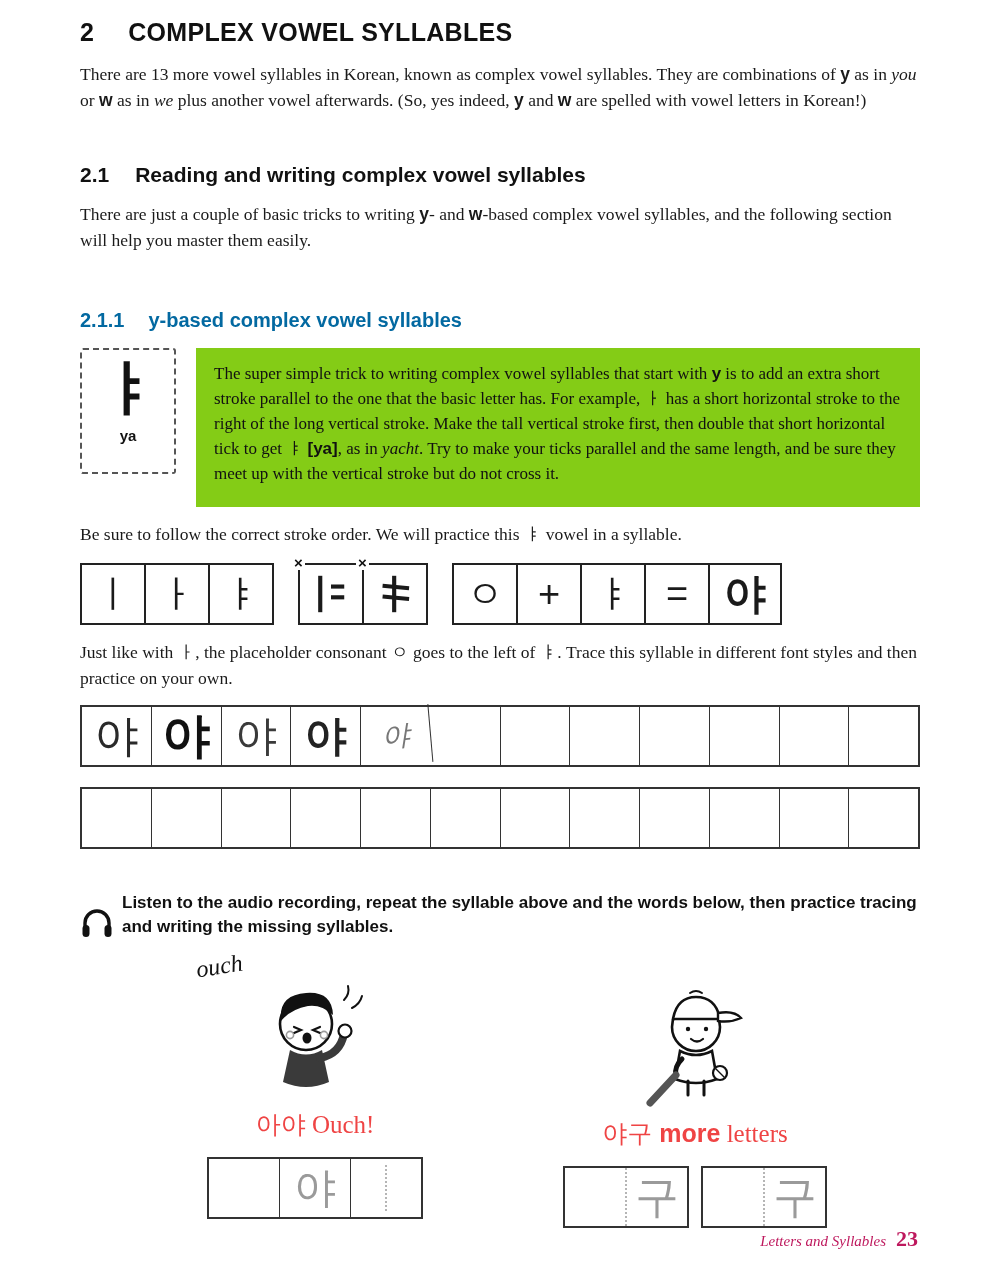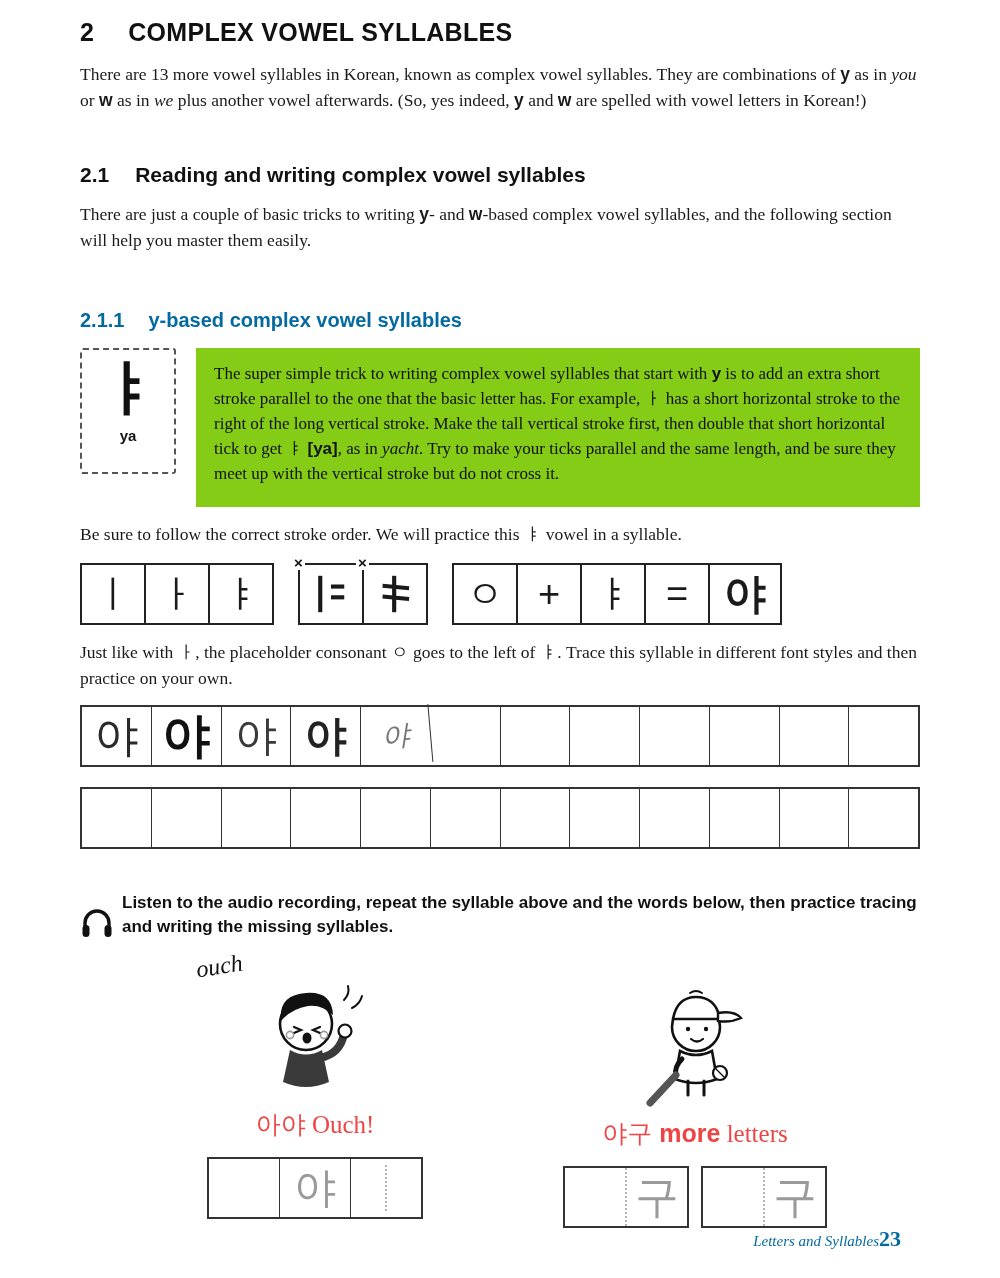--- a/index.html
+++ b/index.html
@@ -102,22 +102,22 @@
   .practice-strip.wide{border:none;gap:12px;}
   .wide-cell{
     display:flex;width:122px;height:58px;border:2px solid #333;
   }
   .wide-cell .half{flex:1;display:flex;align-items:center;justify-content:center;
     font-family:"Liberation Sans","DejaVu Sans",sans-serif;
     font-size:44px;color:#9a9a9a;}
   .wide-cell .half.right{border-left:2px dotted #b5b5b5;}
 
   .footer{
-    position:absolute;right:99px;bottom:26px;
-    font-size:15px;color:#0369a1;display:flex;align-items:baseline;gap:0;
+    position:absolute;right:82px;bottom:26px;
+    font-size:15px;color:#be185d;display:flex;align-items:baseline;gap:10px;
   }
   .footer .book{font-style:italic;font-family:"Liberation Serif","DejaVu Serif",serif;}
   .footer .num{font-weight:700;font-size:22px;font-family:"Liberation Serif","DejaVu Serif",serif;}
 
   svg .ln{stroke:#111;fill:none;stroke-linecap:round;}
 </style>
 </head>
 <body>
 
 <div class="page">

